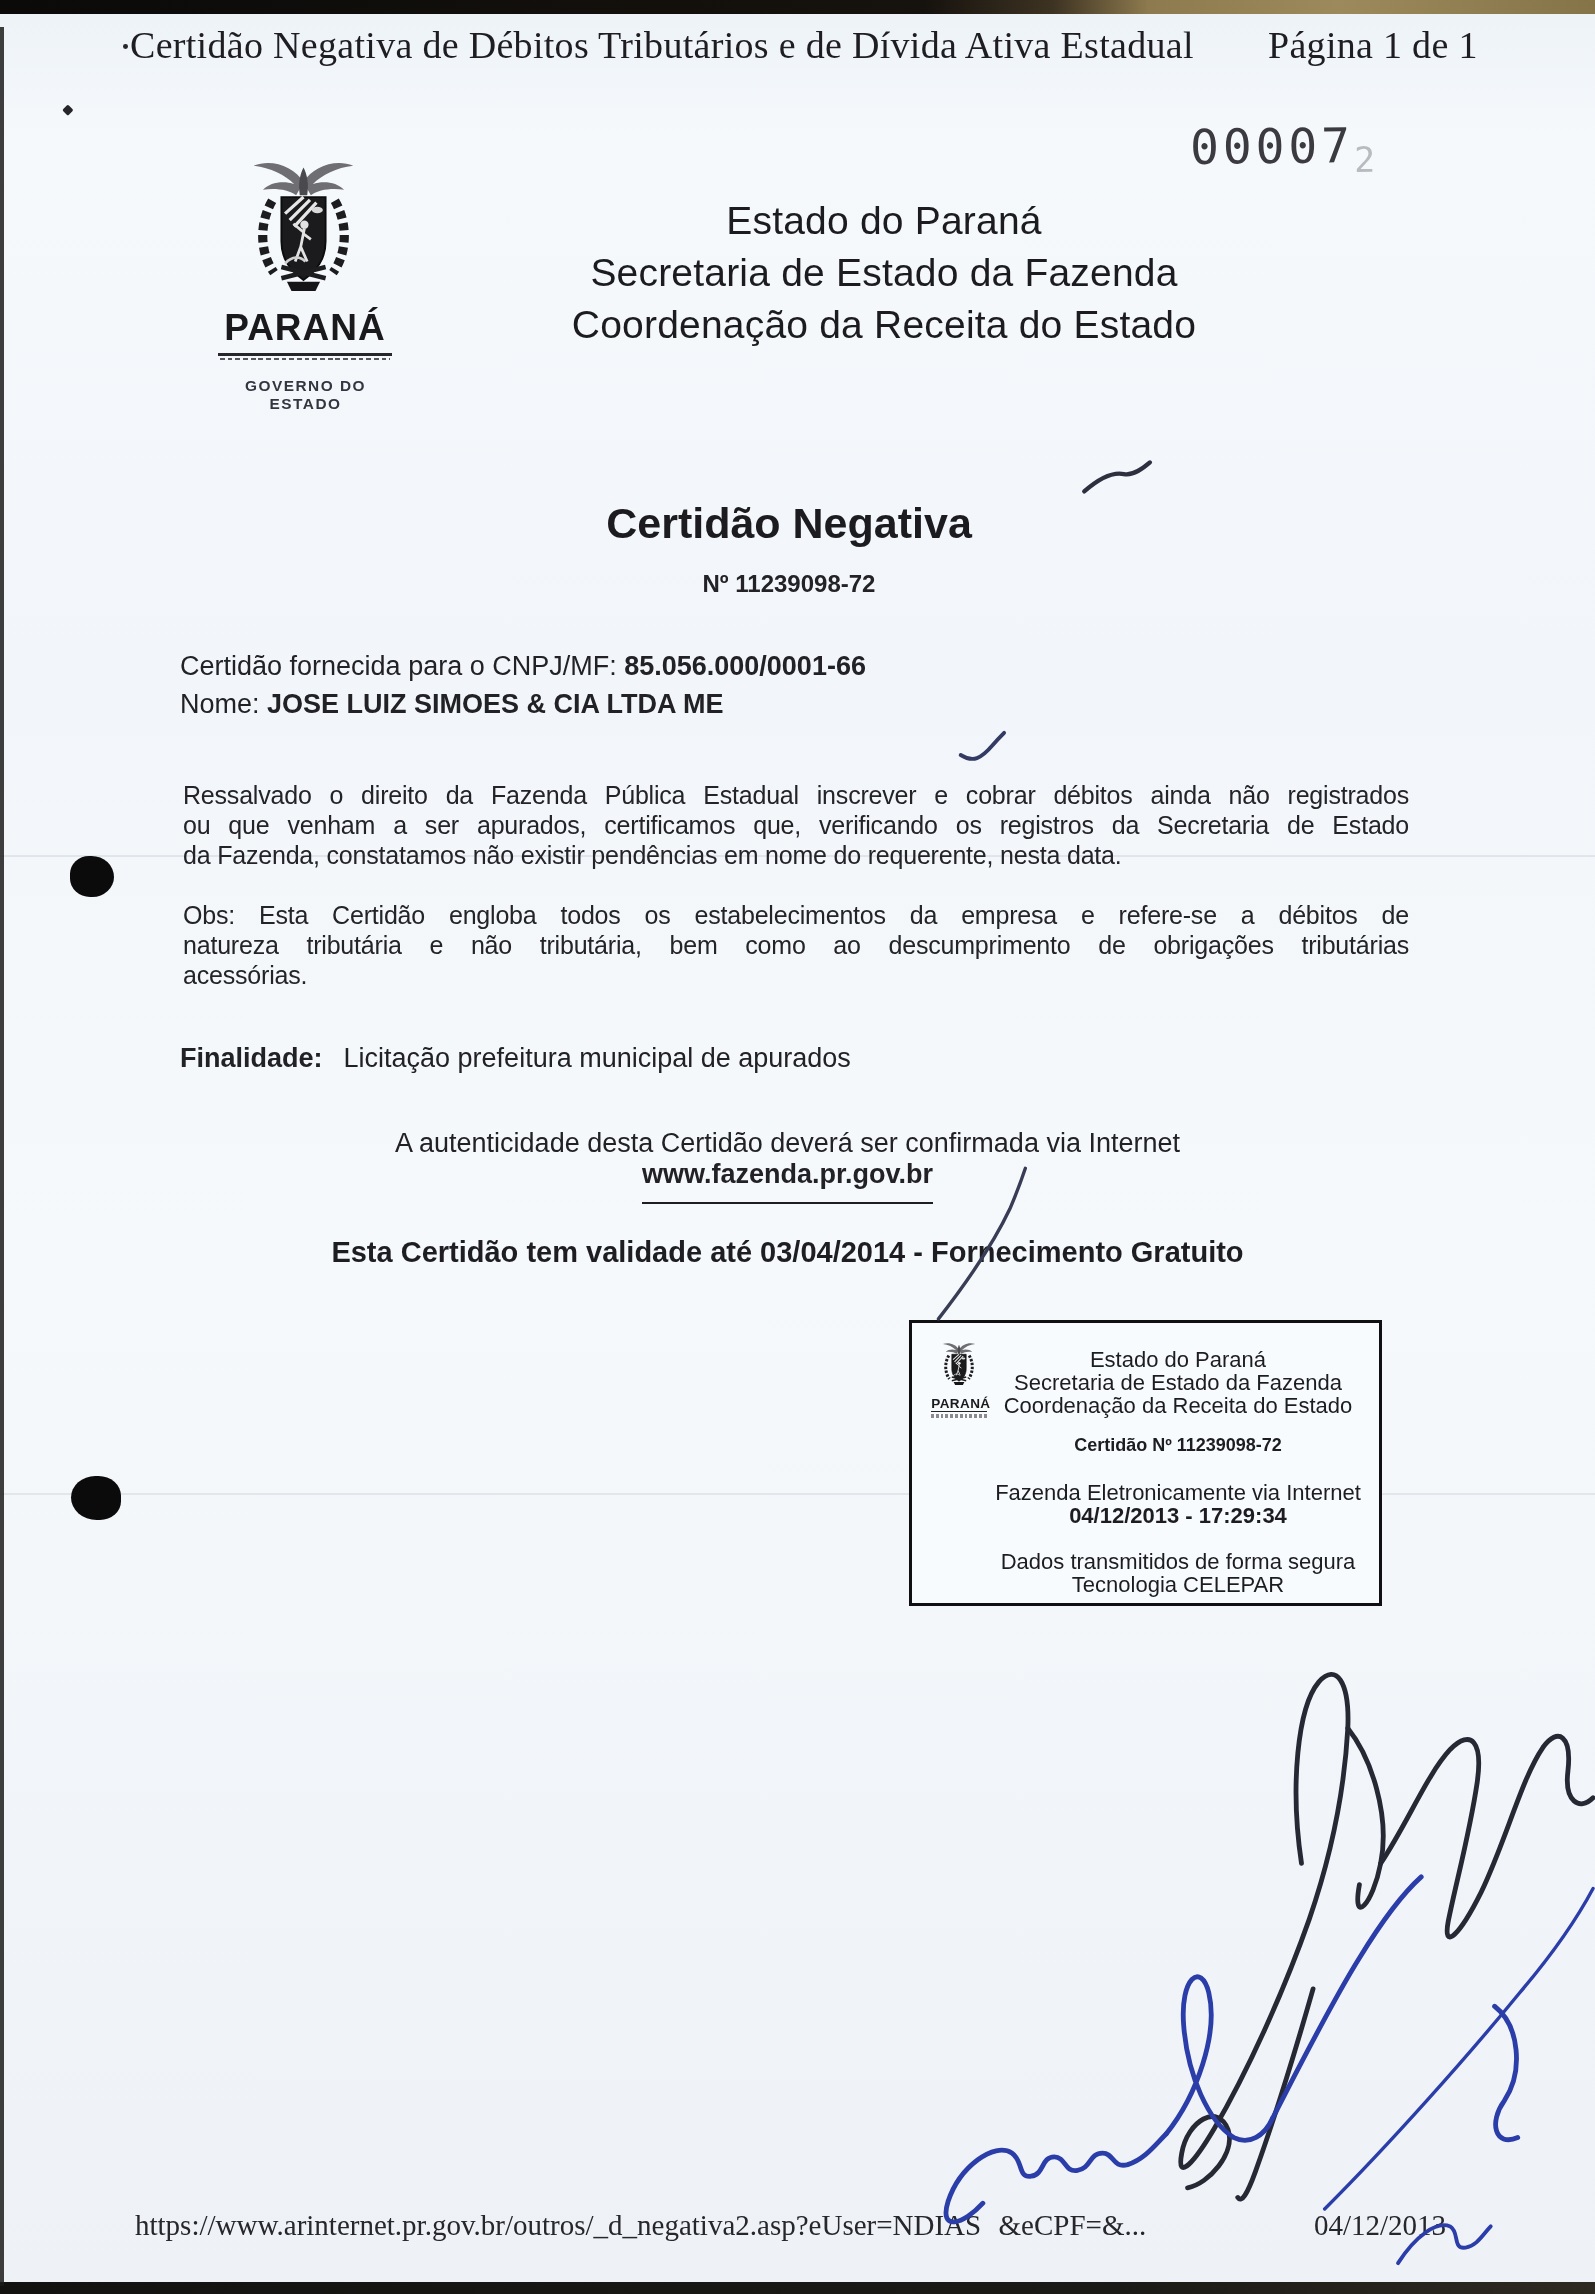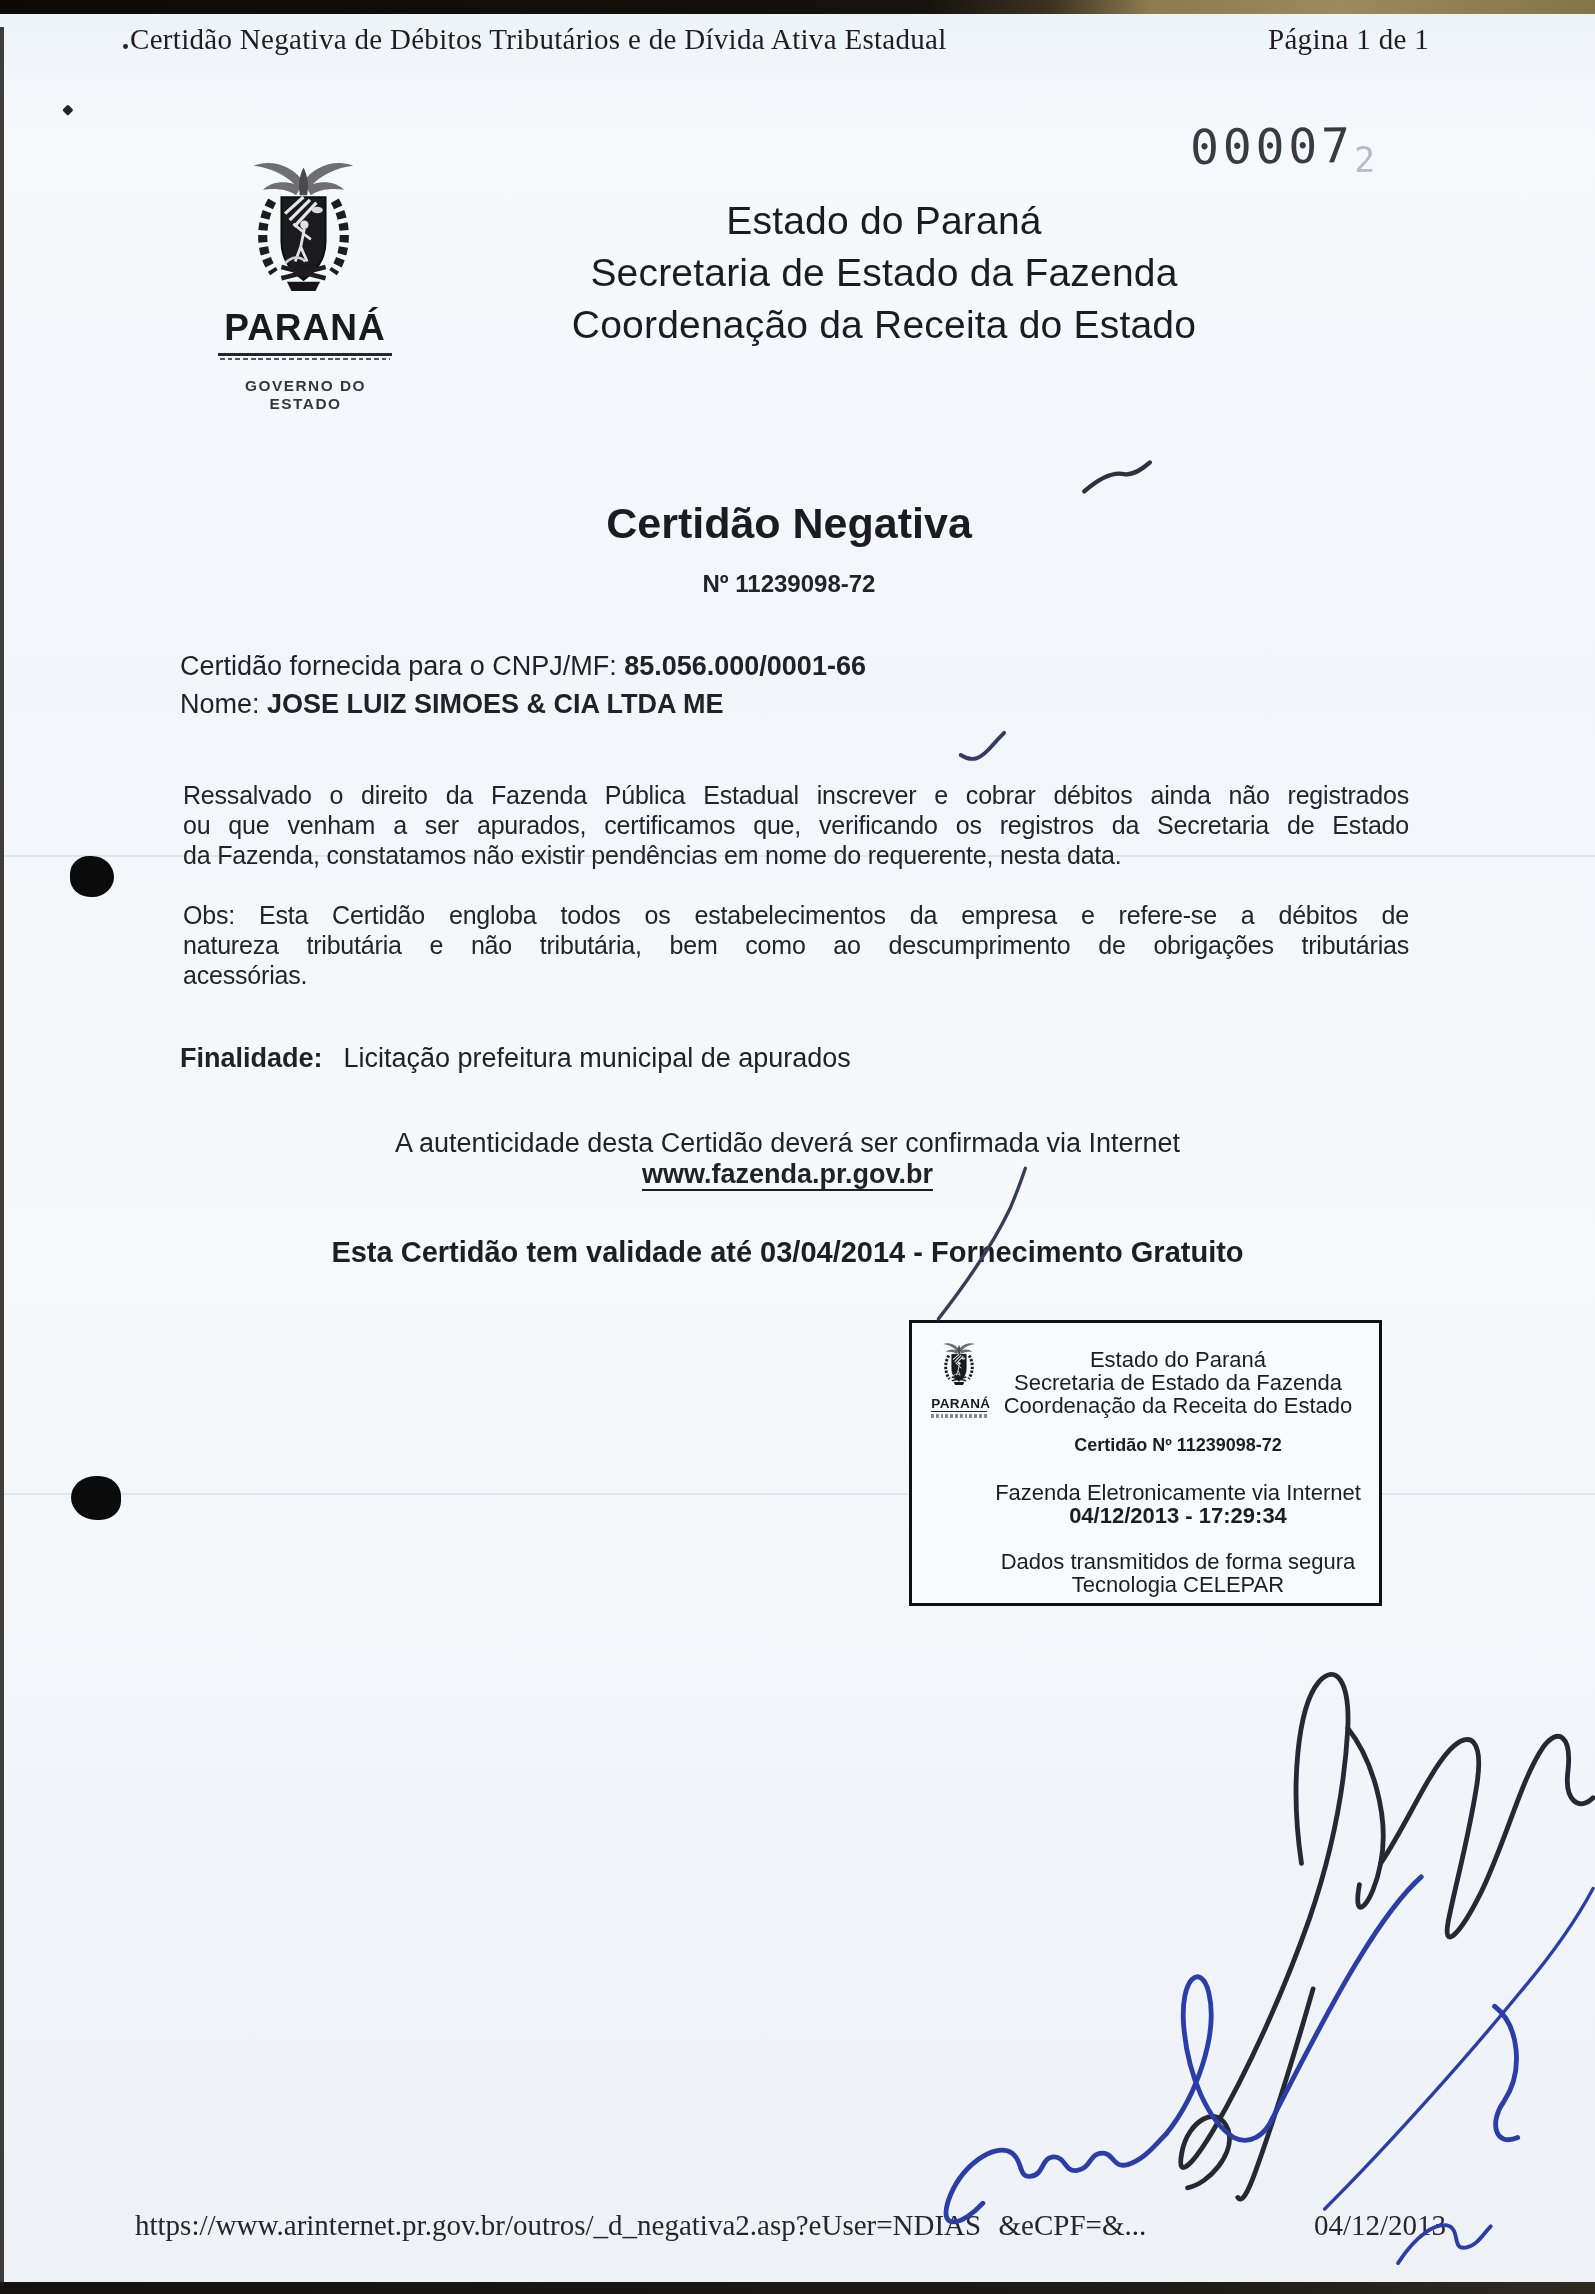--- a/index.html
+++ b/index.html
@@ -13,37 +13,37 @@
   .mono{font-family:"DejaVu Sans Mono",monospace;}
   .b{font-weight:bold;}
   .center{text-align:center;}
   .fold{left:0;width:1595px;height:1.9px;background:rgba(110,130,150,.14);}
   .scan-top{left:0;top:0;width:1595px;height:13.5px;
     background:linear-gradient(90deg,#0b0a09 0%,#16120d 58%,#3d3322 66%,#8d7a4e 72%,#9c8a5c 84%,#857448 100%);}
   .scan-bottom{left:0;top:2282px;width:1595px;height:11.6px;
     background:linear-gradient(90deg,#131210 0%,#1c1a16 70%,#2e2a22 100%);}
   .scan-left{left:0;top:27px;width:3.9px;height:2259px;background:#1c1c1c;opacity:.85;}
   .blob{background:#0b0b0c;}
-  .header-line{top:23px;font-size:29px;color:#1d1d22;letter-spacing:0.3px;}
+  .header-line{top:23px;font-size:38px;color:#1d1d22;letter-spacing:0.3px;}
   .stamp{left:1190px;top:118px;font-size:48px;letter-spacing:3.9px;color:#3a3a40;transform:rotate(-.6deg);}
   .stamp .faint{font-size:35px;opacity:.32;display:inline-block;transform:translateY(9.7px);letter-spacing:0;}
   .org-block{left:406px;top:195px;width:956px;font-size:39px;line-height:52px;color:#1c1c20;letter-spacing:0.2px;}
   .logo-word{left:214px;top:307px;width:182px;font-size:37px;font-weight:800;letter-spacing:1px;color:#1a1a1d;}
   .logo-bar{left:218px;top:353px;width:174px;height:2.9px;background:#27272b;}
   .logo-bar2{left:220px;top:358px;width:170px;height:1.9px;background:repeating-linear-gradient(90deg,#55555a 0 4.8px,transparent 4.8px 7.7px);}
   .logo-sub{left:209px;top:363px;width:193px;font-size:15.4px;font-weight:bold;letter-spacing:1.5px;color:#333640;margin-top:14px;}
   .title-main{left:290px;top:499px;width:998px;font-size:43px;font-weight:bold;color:#1c1c20;}
   .title-sub{left:290px;top:525px;width:998px;font-size:32px;color:#222226;}
   .title-num{left:290px;top:562px;width:998px;font-size:24px;font-weight:bold;margin-top:8px;}
   .line28{font-size:27px;color:#222226;}
   .para{left:183px;width:1226px;font-size:25px;line-height:30px;color:#232328;letter-spacing:-0.2px;}
   .jl{text-align:justify;text-align-last:justify;}
   .authc{left:208px;width:1159px;font-size:27px;color:#222226;}
   .validity{left:208px;top:1236px;width:1159px;font-size:29px;font-weight:bold;color:#1e1e22;}
-  .ubold{border-bottom:2.9px solid #1e1e22;padding-bottom:0;}
+  .ubold{border-bottom:2.9px solid #1e1e22;padding-bottom:13px;}
   .stamp-box{left:909px;top:1320px;width:467px;height:280px;border:3.9px solid #101012;background:#f8fbfd;}
   .sb-text{position:absolute;left:75px;top:25px;width:382px;text-align:center;font-size:22px;line-height:23px;color:#1d1d21;}
   .sb-cert{margin-top:17.4px;font-size:18px;font-weight:bold;}
   .sb-gap1{margin-top:24px;}
   .sb-gap2{margin-top:23px;}
   .sb-logo{position:absolute;left:19.3px;top:17.4px;width:56px;text-align:center;}
   .sb-word{font-size:13.5px;font-weight:800;letter-spacing:0.4px;border-bottom:1.9px solid #222;color:#1a1a1d;}
   .sb-cap{margin-top:1.9px;height:3.9px;background:repeating-linear-gradient(90deg,#8a8a90 0 2.9px,transparent 2.9px 4.8px);}
   .footer{left:135px;top:2209px;width:1311px;font-size:29px;color:#26262c;display:flex;align-items:baseline;}
   .footer .params{margin-left:17.4px;}

